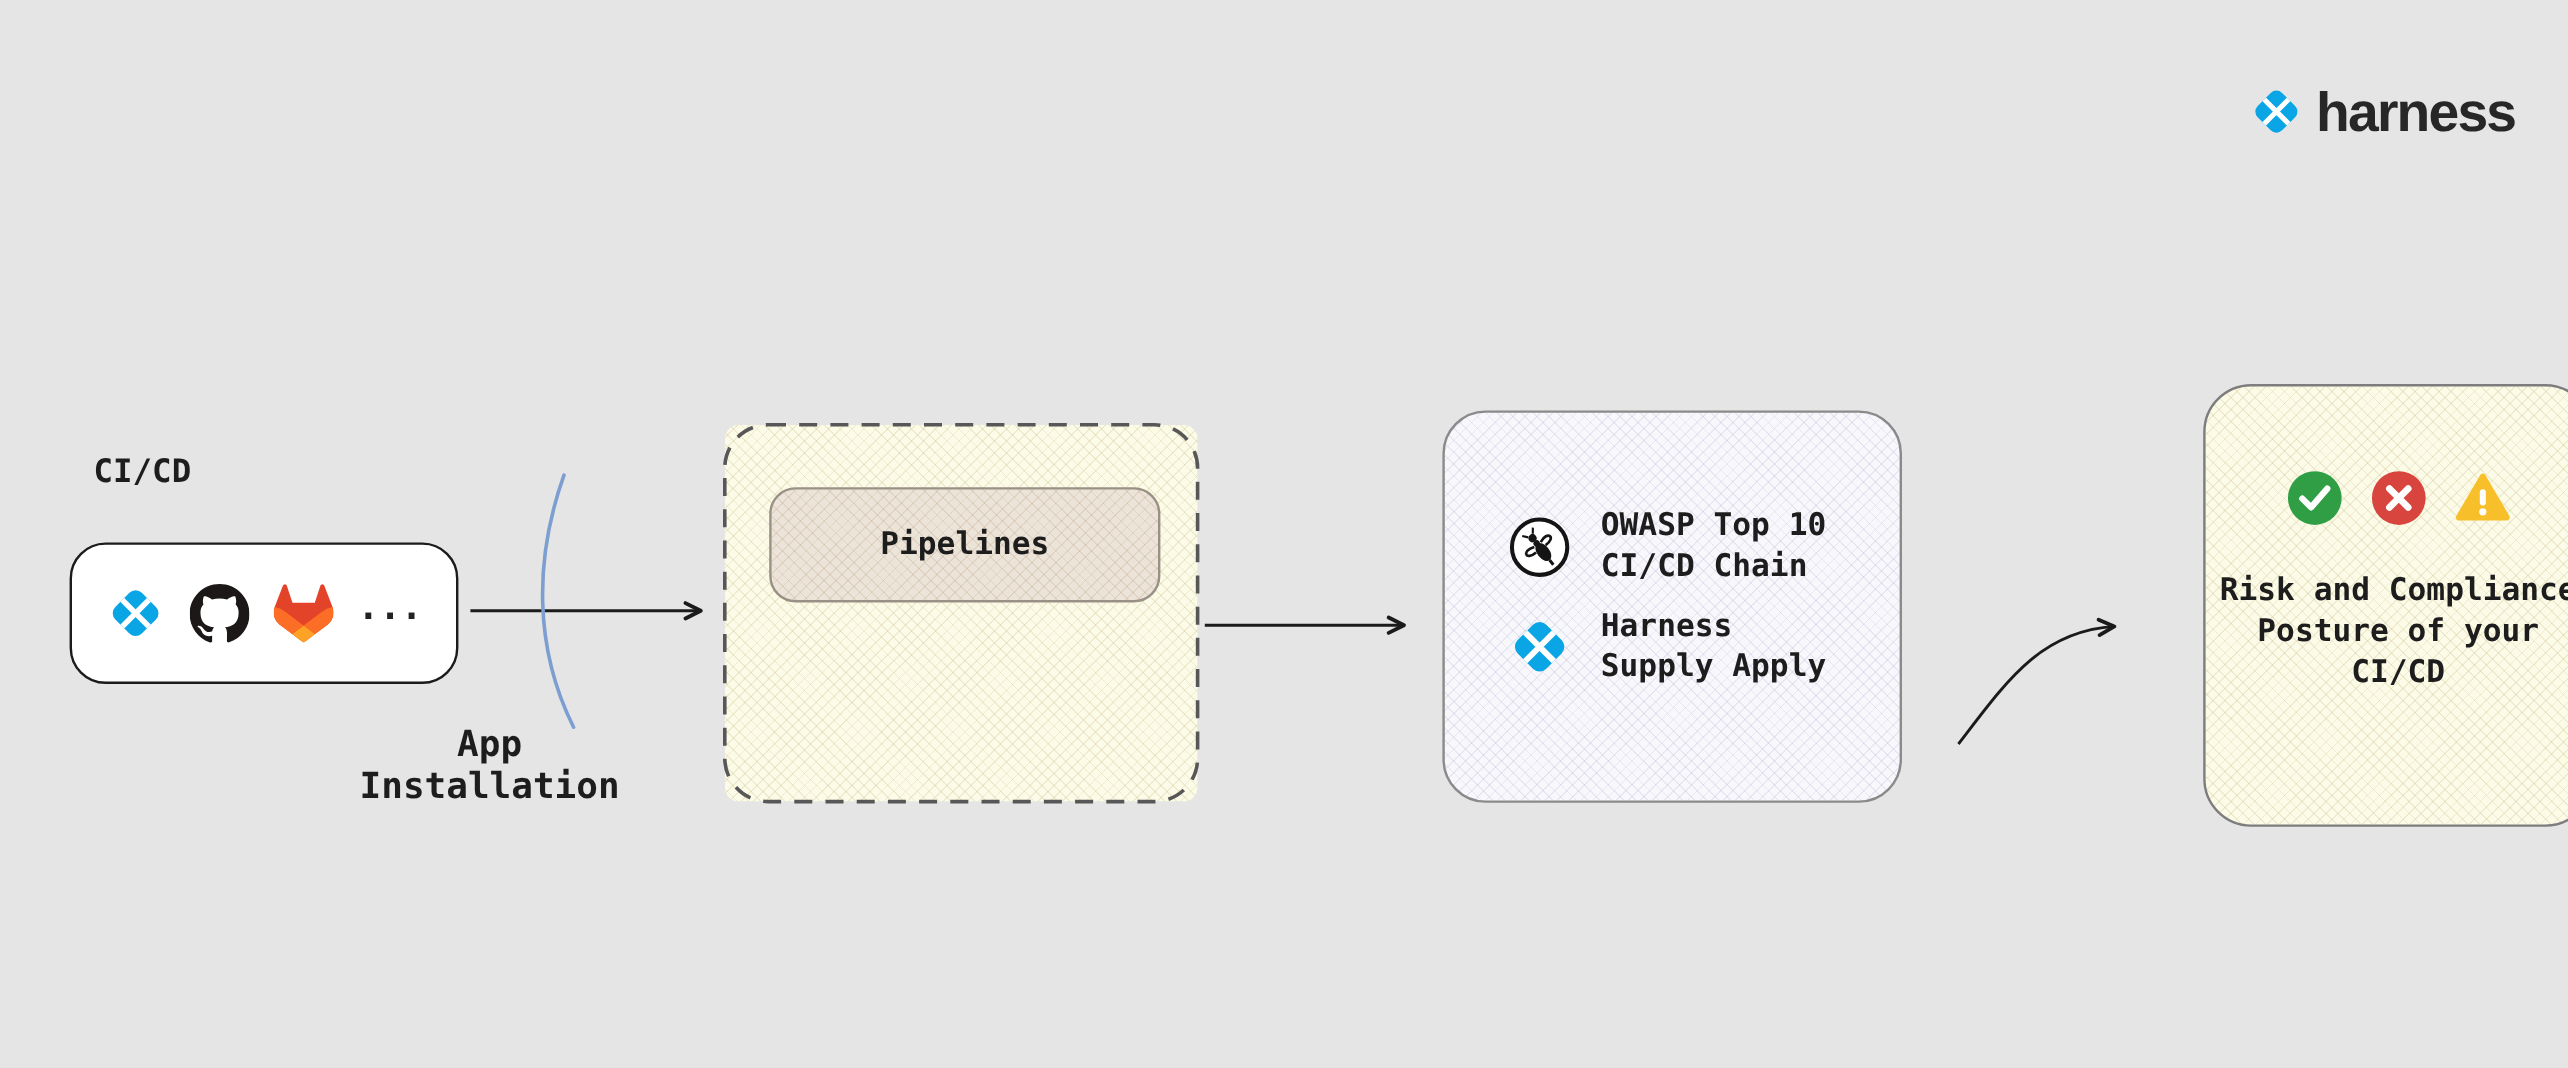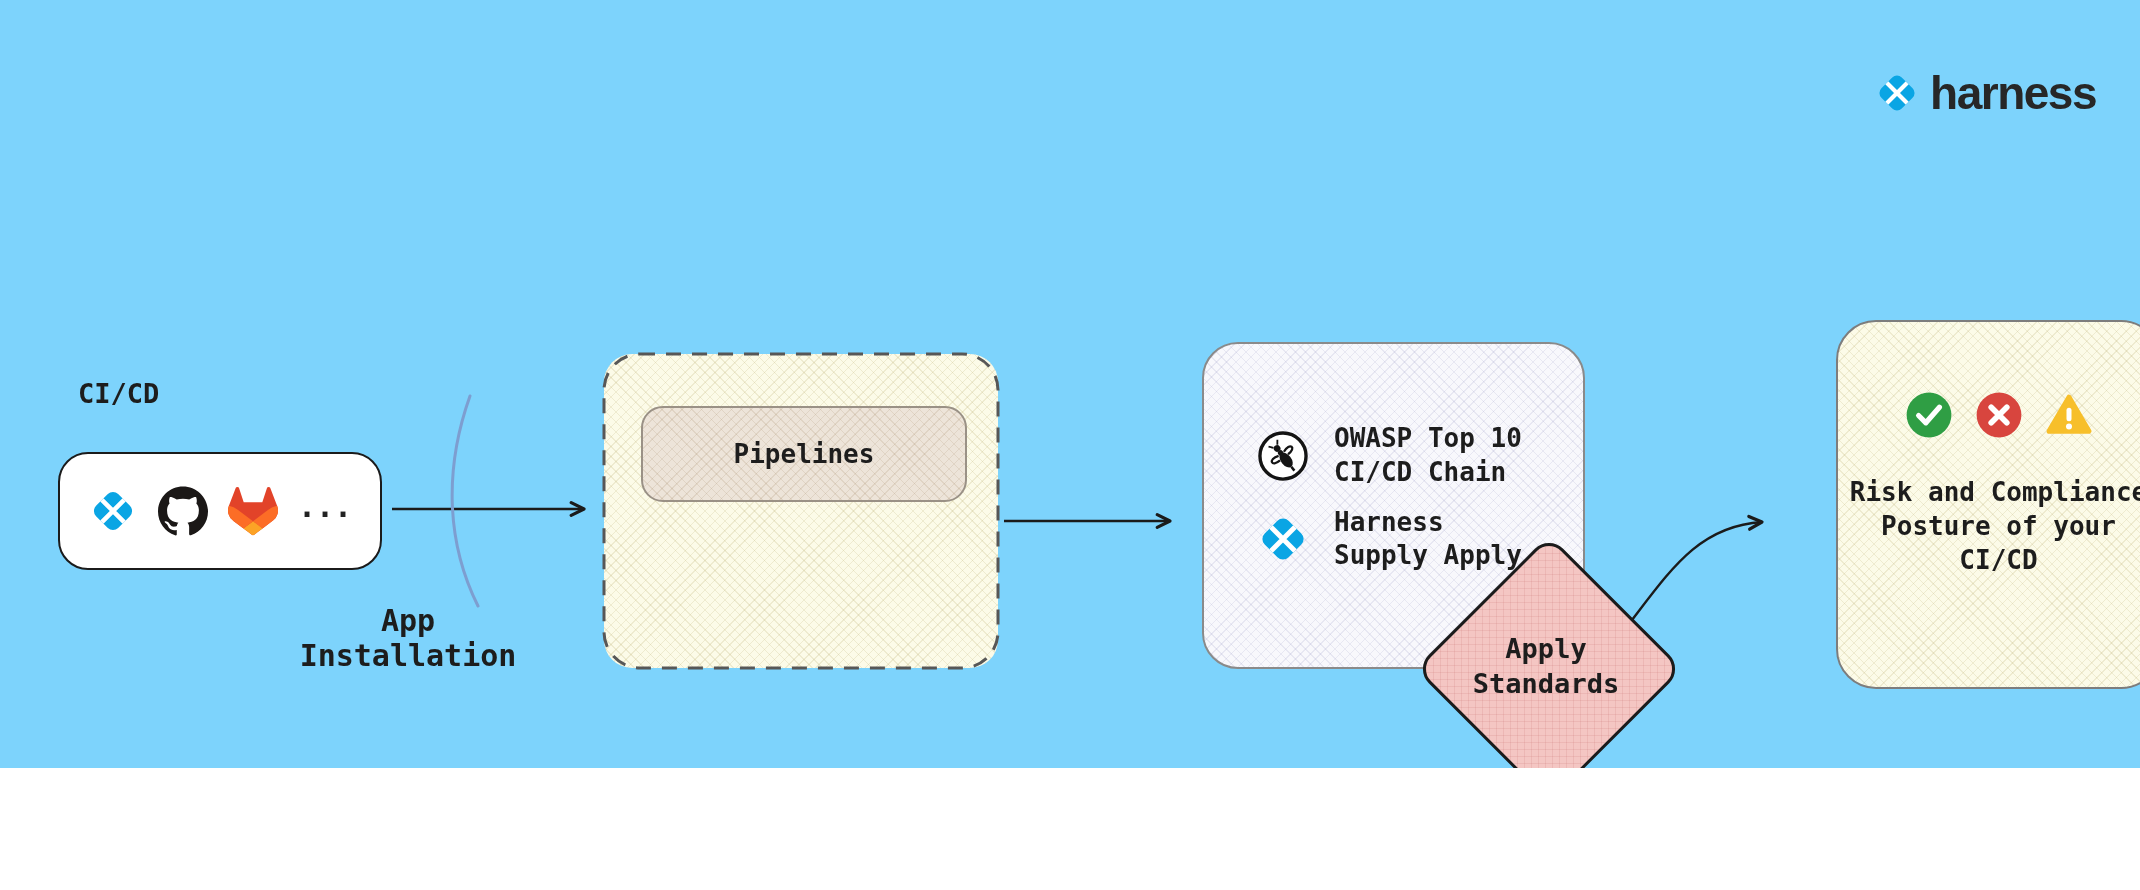--- a/index.html
+++ b/index.html
@@ -1,17 +1,17 @@
 <!DOCTYPE html>
 <html><head>
 <meta charset="utf-8">
 <style>
   html,body{margin:0;padding:0;background:#ffffff;}
   .canvas{
-    position:relative;width:2140px;height:768px;background:#7dd3fc;overflow:hidden;
+    position:relative;width:2140px;height:890px;background:#e5e5e5;overflow:hidden;
     font-family:"DejaVu Sans Mono","Liberation Mono",monospace;color:#1d1d1d;
   }
   .overlay{position:absolute;left:0;top:0;z-index:2;pointer-events:none;}
 
   
   .brand{position:absolute;top:70px;right:44px;display:flex;align-items:center;gap:10px;z-index:1;}
   .brand svg{width:46px;height:46px;display:block;}
   .brand-name{
     font-family:"Liberation Sans","DejaVu Sans",sans-serif;
     font-size:46px;font-weight:800;letter-spacing:-1.5px;color:#272727;line-height:1;
@@ -40,21 +40,21 @@
       repeating-linear-gradient(135deg, rgba(190,178,120,0.22) 0 1px, transparent 1px 7px);
   }
   .hatch-lavender{
     background-color:#F8F8FC;
     background-image:
       repeating-linear-gradient(45deg, rgba(150,150,195,0.17) 0 1px, transparent 1px 7px),
       repeating-linear-gradient(135deg, rgba(150,150,195,0.17) 0 1px, transparent 1px 7px);
   }
 
   
-  .dashed-box{position:absolute;left:604px;top:354px;width:394px;height:314px;border-radius:28px;z-index:1;}
+  .dashed-box{position:absolute;left:604px;top:354px;width:394px;height:314px;border-radius:12px;z-index:1;}
   .pipelines-box,.config-box{
     position:absolute;left:37px;width:322px;height:92px;border-radius:22px;
     display:flex;align-items:center;justify-content:center;font-size:26px;font-weight:600;
   }
   .pipelines-box{
     top:52px;border:2px solid #9a9186;
     background-color:#EDE4D9;
     background-image:
       repeating-linear-gradient(45deg, rgba(150,120,80,0.15) 0 1px, transparent 1px 7px),
       repeating-linear-gradient(135deg, rgba(150,120,80,0.15) 0 1px, transparent 1px 7px);
@@ -216,27 +216,20 @@
       <svg viewBox="0 0 48 48">
           <use href="#sym-harness"></use>
         </svg>
       <div class="std-text">
         <div>Harness</div>
         <div>Supply Apply</div>
       </div>
     </div>
   </div>
 
-  <div class="diamond-wrap">
-    <div class="diamond-shape"></div>
-    <div class="diamond-text">
-      <div>Apply</div>
-      <div>Standards</div>
-    </div>
-  </div>
 
   <div class="result-box hatch-yellow">
     <div class="result-icons">
       <svg viewBox="0 0 48 48">
           <use href="#sym-check"></use>
         </svg>
       <svg viewBox="0 0 48 48">
           <use href="#sym-cross"></use>
         </svg>
       <svg viewBox="0 0 48 48">

